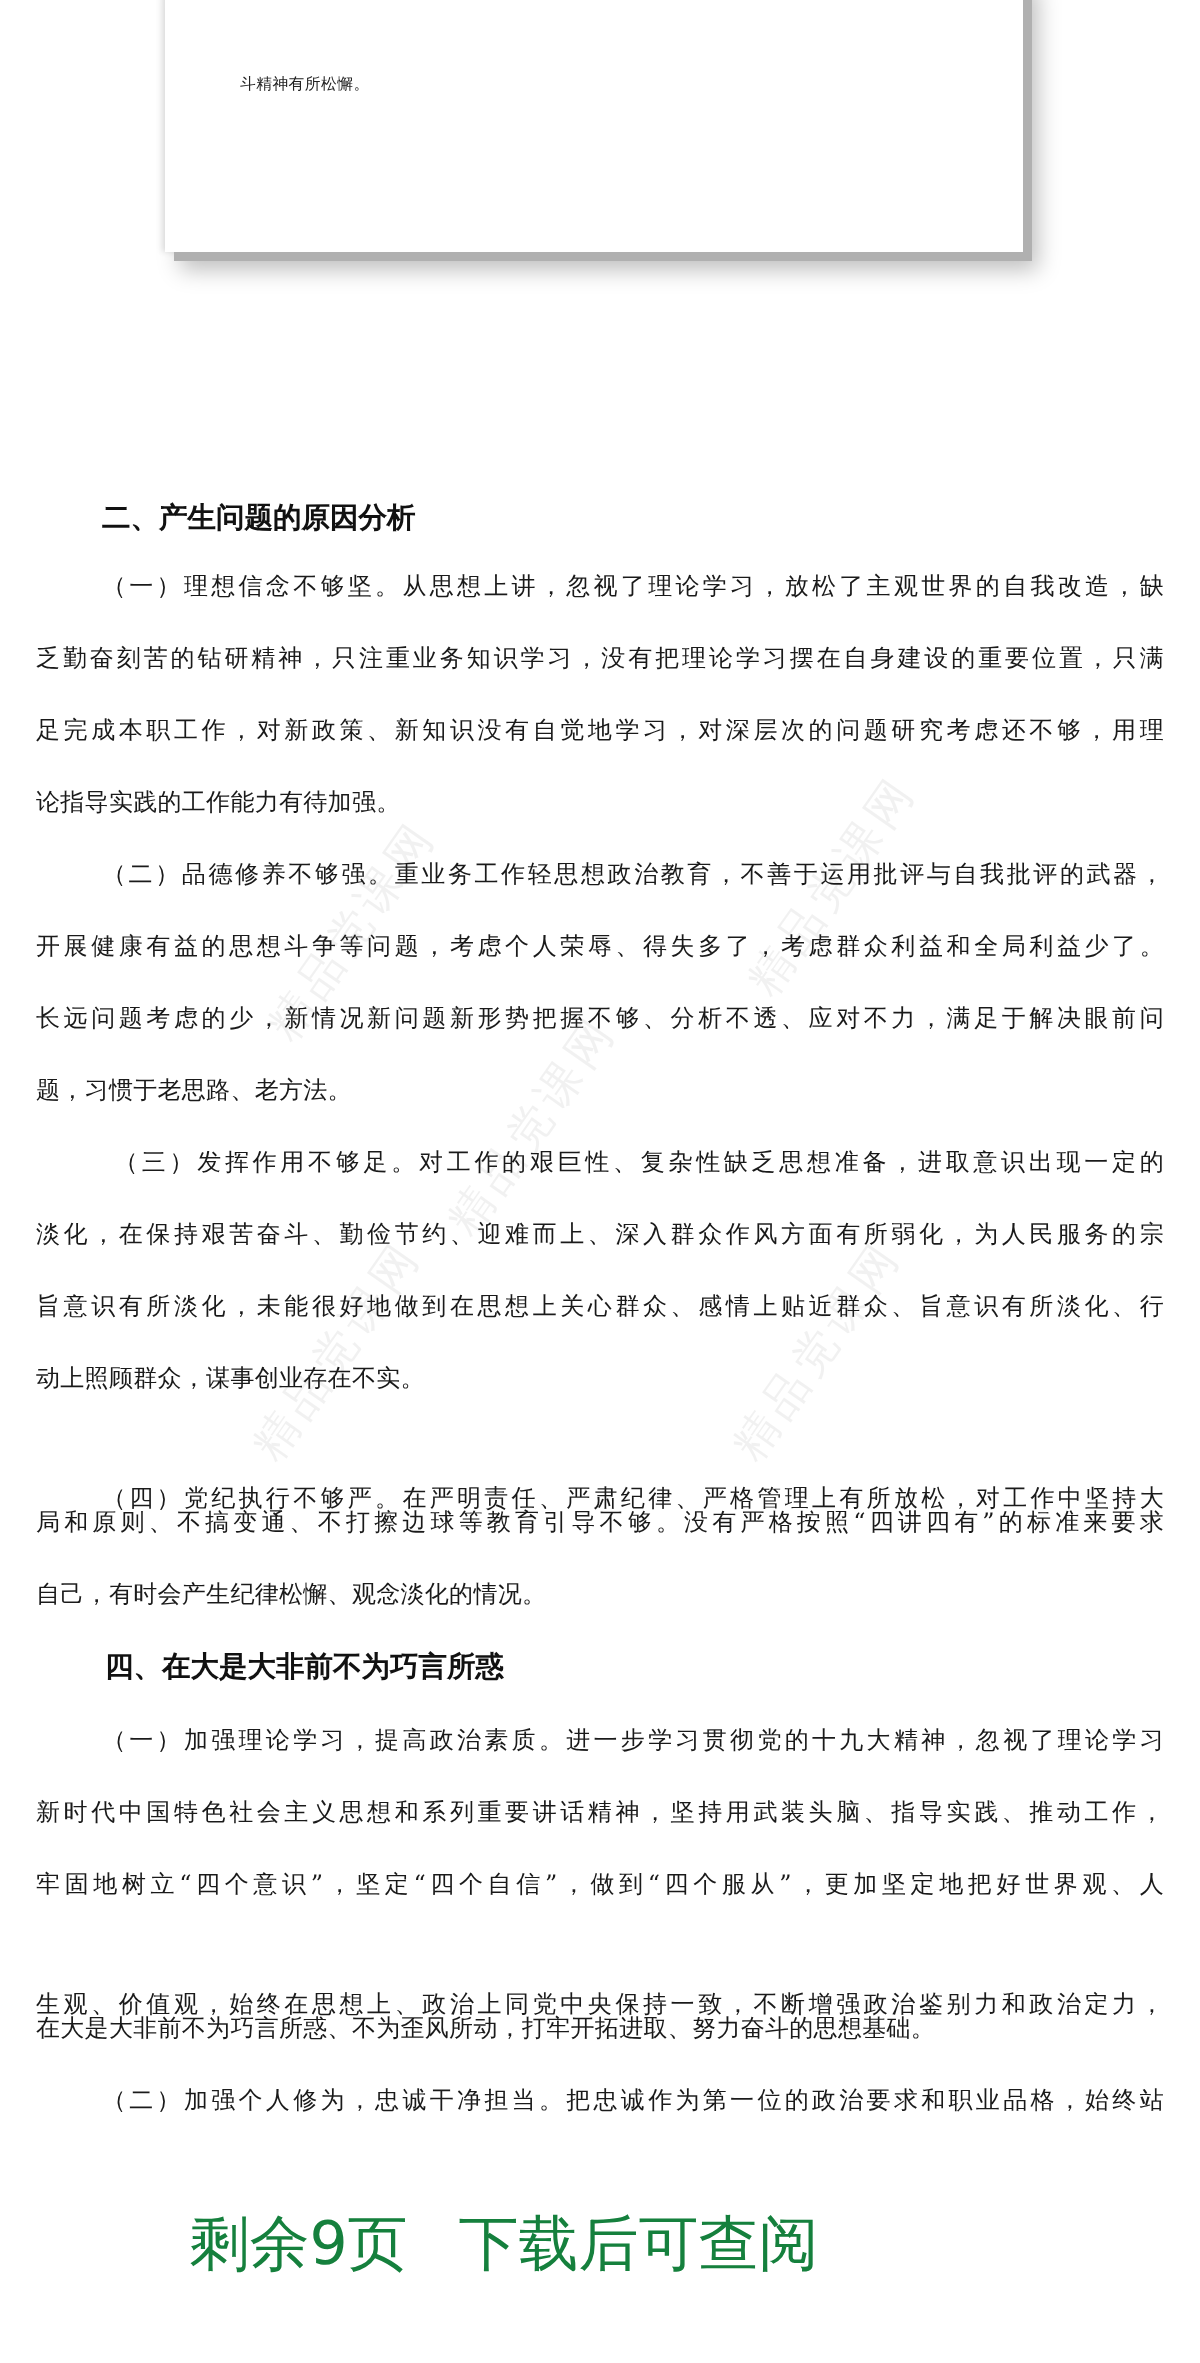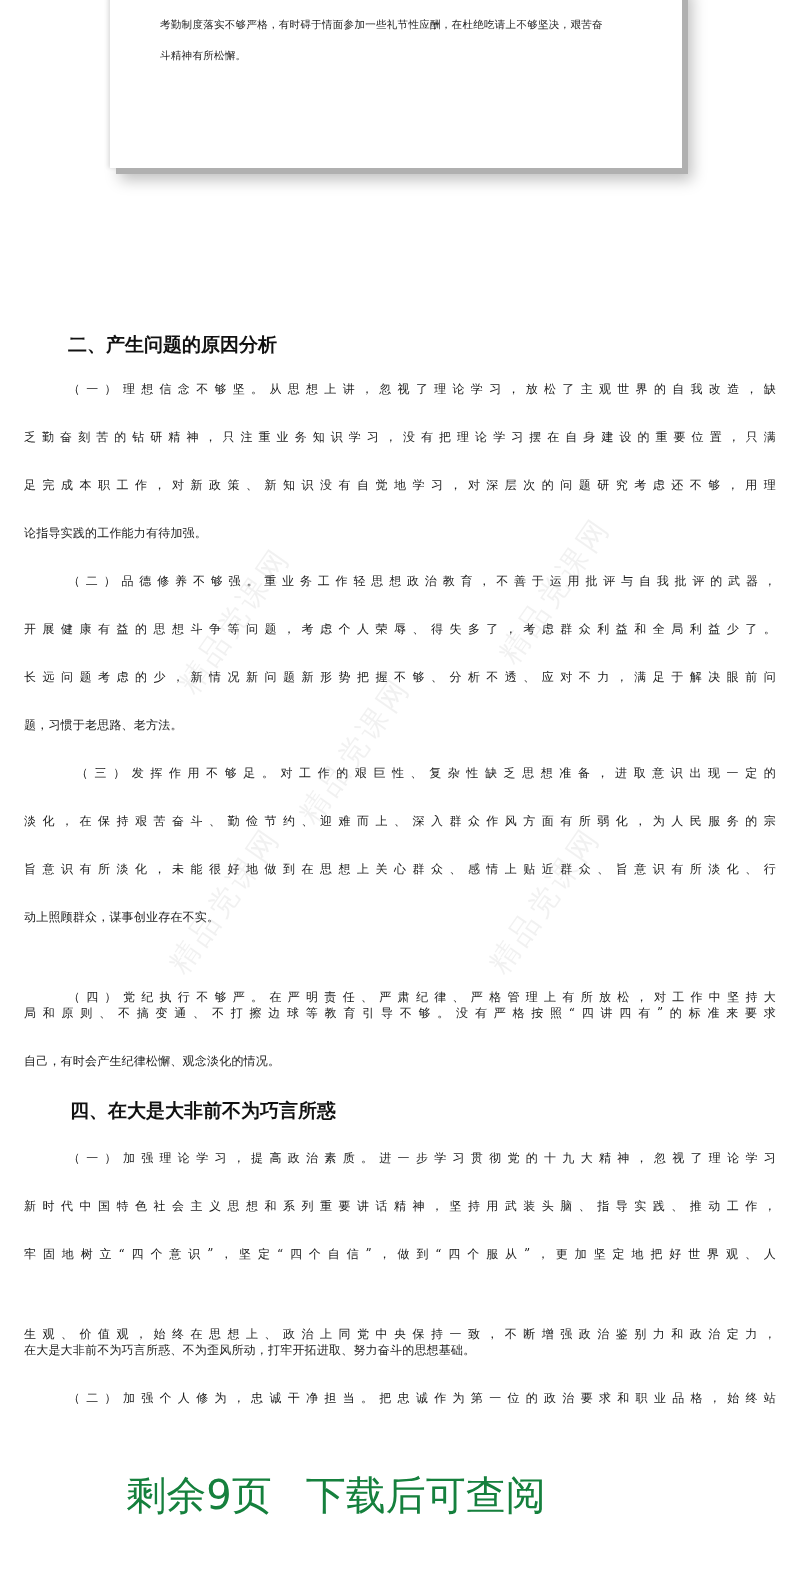--- a/index.html
+++ b/index.html
@@ -33,21 +33,21 @@
       font-family: "DejaVu Sans", "Liberation Sans", sans-serif;
       font-weight: bold;
       font-size: 19px;
       color: #111;
       white-space: nowrap;
     }
     .para-line {
       position: absolute;
       left: 24px;
       width: 752px;
-      font-size: 12px;
+      font-size: 16px;
       color: #1a1a1a;
       white-space: nowrap;
       text-align: justify;
       text-align-last: justify;
       letter-spacing: 0.2px;
     }
     .para-line.first { left: 68px; width: 708px; }
     .para-line.first.deep { left: 76px; width: 700px; }
     .para-line.last { text-align-last: left; }
 
@@ -74,21 +74,20 @@
       color: #15803d;
       white-space: nowrap;
     }
     .remaining-cta span { display: inline-block; }
     .remaining-cta .gap { width: 34px; }
   </style>
 </head>
 <body>
 
 <div class="preview-card">
-  <div class="card-line l1">考勤制度落实不够严格，有时碍于情面参加一些礼节性应酬，在杜绝吃请上不够坚决，艰苦奋</div>
   <div class="card-line l2">斗精神有所松懈。</div>
 </div>
 
 <div class="watermark" style="left:150px; top:600px;">精品党课网</div>
 <div class="watermark" style="left:470px; top:570px;">精品党课网</div>
 <div class="watermark" style="left:270px; top:730px;">精品党课网</div>
 <div class="watermark" style="left:140px; top:880px;">精品党课网</div>
 <div class="watermark" style="left:460px; top:880px;">精品党课网</div>
 
 <div class="doc">

